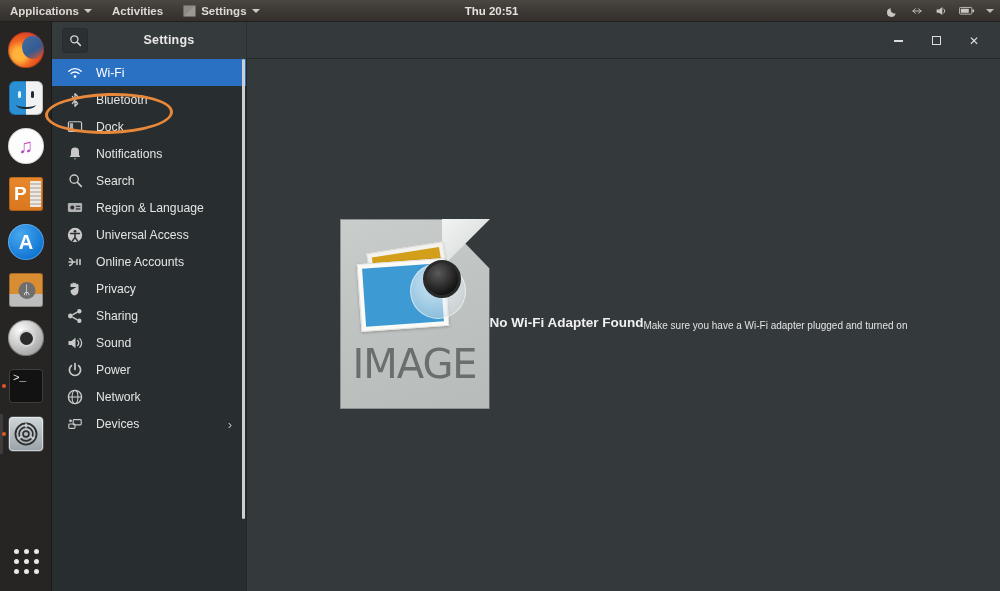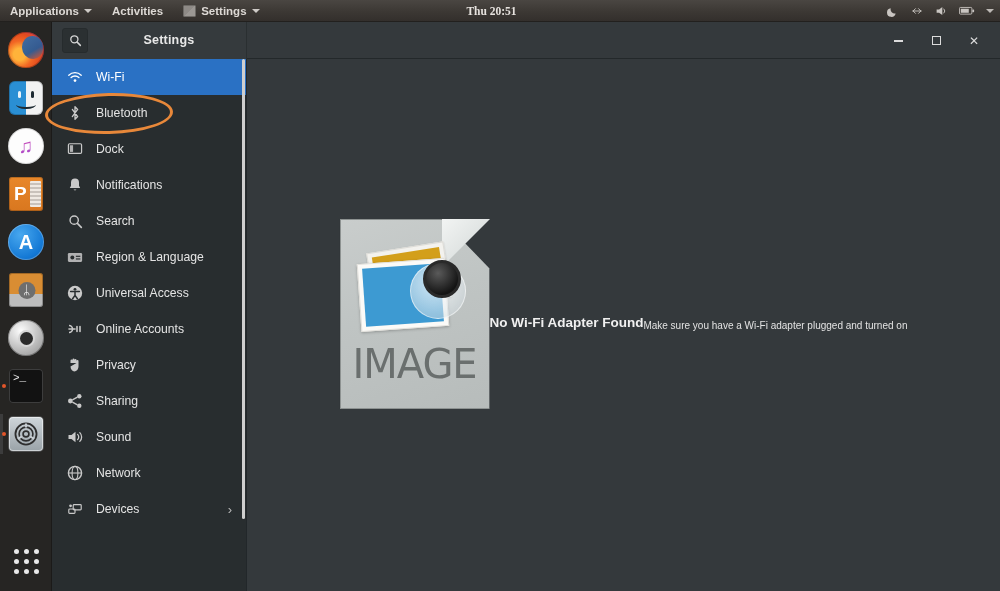--- a/index.html
+++ b/index.html
@@ -35,21 +35,21 @@
   .tb-caret {
     width: 0; height: 0;
     border-left: 4px solid transparent;
     border-right: 4px solid transparent;
     border-top: 4px solid #cfcbc7;
     display: inline-block;
   }
   #topbar-clock {
     position: absolute; left: 0; right: 17px;
     text-align: center; pointer-events: none;
-    font-size: 11.5px; font-weight: bold; color: #e6e2de; font-family: Liberation Serif, serif;
+    font-size: 11.5px; font-weight: bold; color: #e6e2de;
   }
   #tray {
     position: absolute; right: 6px; top: 0; height: 22px;
     display: flex; align-items: center; gap: 11px;
   }
   .tray-ico { opacity: .88; display: flex; align-items: center; }
   .settings-mini-ico {
     width: 13px; height: 12px;
     background:
       linear-gradient(135deg,#8e8a86 0 48%, #6a6763 48% 52%, #9b9793 52% 100%);
@@ -242,21 +242,21 @@
   
   #sidebar {
     position:absolute; left:0; top:37px;
     width:195px; height:532px;
     background:#282d2f;
     overflow:hidden;
     border-right:1px solid #22272a;
   }
   .srow {
     position:relative;
-    height:36px; display:flex; align-items:center;
+    height:27px; display:flex; align-items:center;
     padding-left:15px; gap:13px;
     font-size:12.2px; color:#e4e4e4;
   }
   .srow.selected { background:#2a71c4; color:#ffffff; }
   .srow .sico {
     width:16px; height:16px;
     display:flex; align-items:center; justify-content:center;
     color:#c9c9c9; flex: 0 0 16px;
   }
   .srow.selected .sico { color:#ffffff; }
@@ -617,20 +617,29 @@
         <span class="sico">
           <svg width="16" height="14" viewBox="0 0 16 14">
               <path d="M1.5 5h3l4-3.2v10.4L4.5 9h-3z" fill="currentColor"></path>
               <path d="M10.6 4.4a3.6 3.6 0 0 1 0 5.2" stroke="currentColor" stroke-width="1.3" fill="none" stroke-linecap="round"></path>
               <path d="M12.8 2.6a6.2 6.2 0 0 1 0 8.8" stroke="currentColor" stroke-width="1.3" fill="none" stroke-linecap="round"></path>
             </svg>
         </span>
         <span>Sound</span>
       </div>
 
+      <div class="srow">
+        <span class="sico">
+          <svg width="15" height="16" viewBox="0 0 15 16">
+              <path d="M7 1.5v6" stroke="currentColor" stroke-width="1.7" stroke-linecap="round"></path>
+              <path d="M3.4 3.6a5.6 5.6 0 1 0 7.2 0" fill="none" stroke="currentColor" stroke-width="1.7" stroke-linecap="round"></path>
+            </svg>
+        </span>
+        <span>Power</span>
+      </div>
 
       <div class="srow">
         <span class="sico">
           <svg width="16" height="16" viewBox="0 0 16 16">
               <circle cx="8" cy="8" r="6.6" fill="none" stroke="currentColor" stroke-width="1.4"></circle>
               <ellipse cx="8" cy="8" rx="2.9" ry="6.6" fill="none" stroke="currentColor" stroke-width="1.1"></ellipse>
               <path d="M1.6 8h12.8" stroke="currentColor" stroke-width="1.1"></path>
             </svg>
         </span>
         <span>Network</span>

